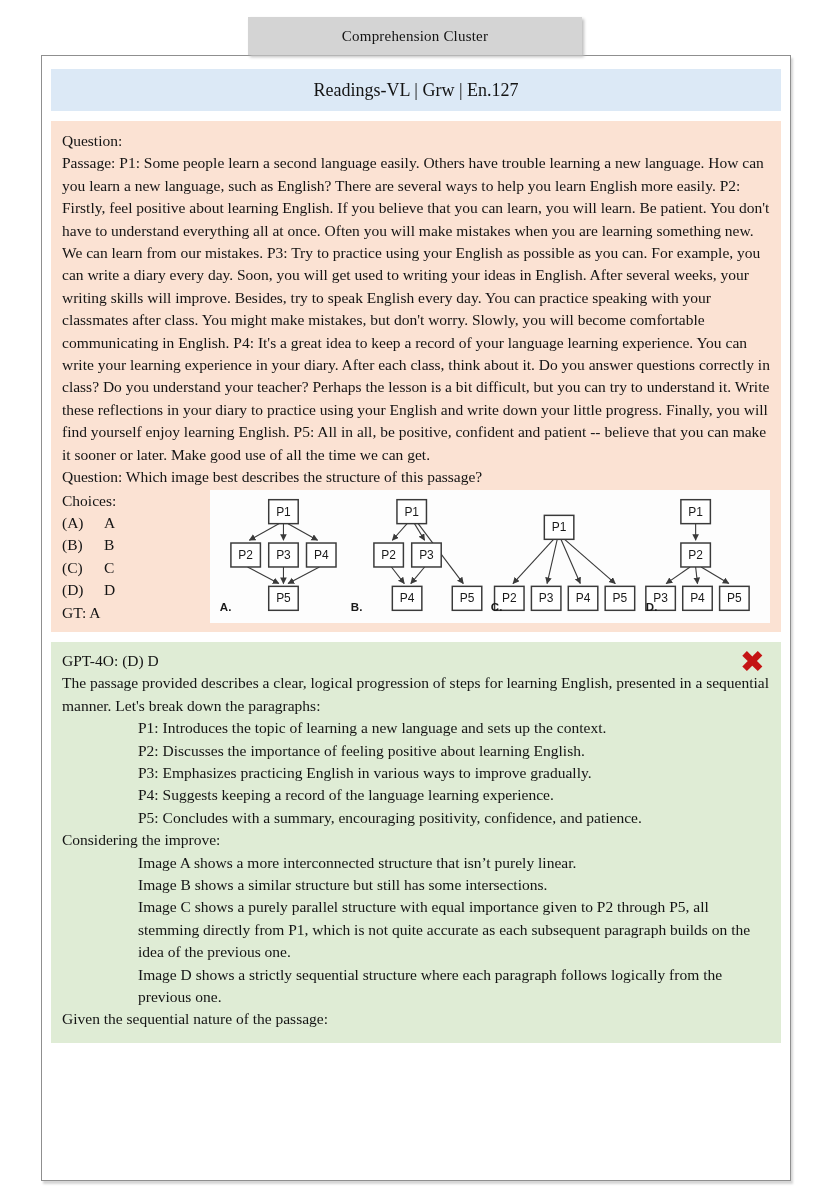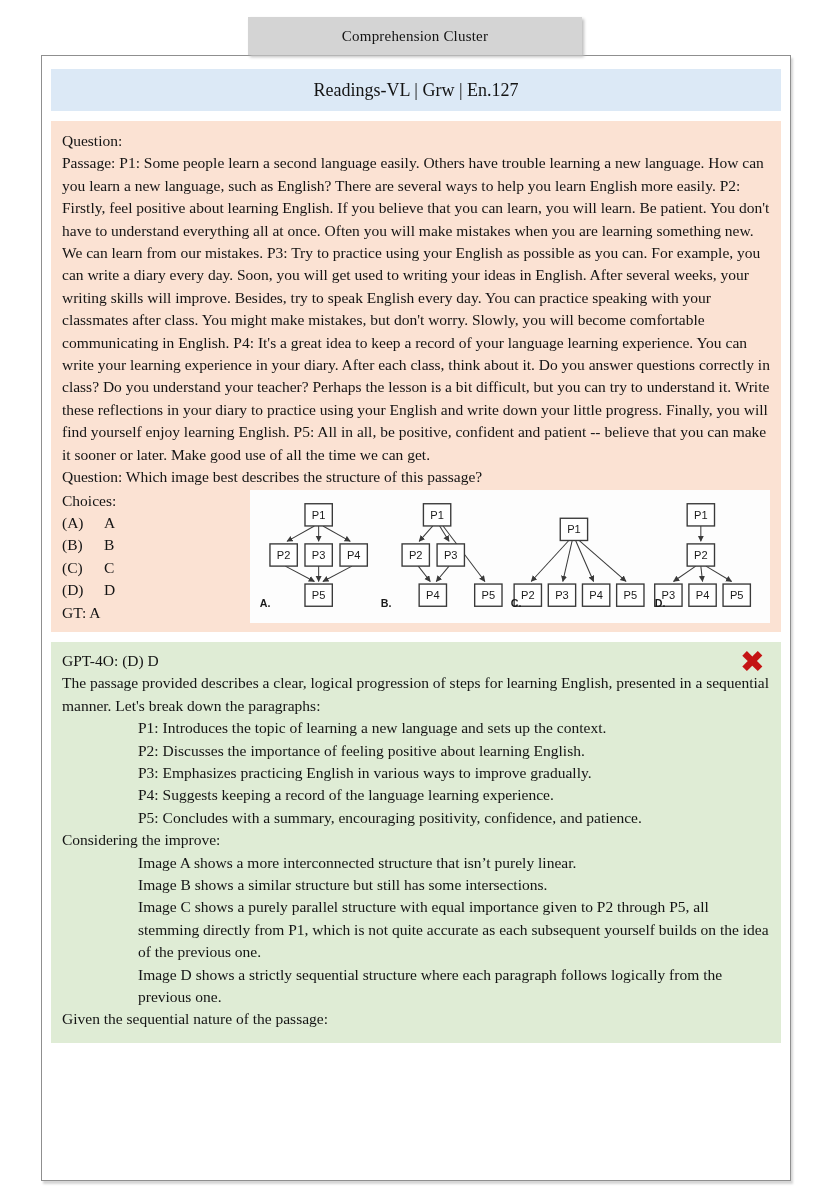--- a/index.html
+++ b/index.html
@@ -30,21 +30,21 @@
   .question-box {
     margin:0 9px; background:var(--question-bg,#fbe2d3);
     padding:9px 11px 8px; font-size:15.5px; line-height:22.4px;
   }
   .answer-box {
     margin:10px 9px 0; background:var(--answer-bg,#dfecd5);
     padding:8px 11px 12px; font-size:15.5px; line-height:22.4px;
     position:relative;
   }
   .bold { font-weight:normal; }
-  .choices-row { display:flex; align-items:flex-start; margin-top:1px;gap:40px; }
+  .choices-row { display:flex; align-items:flex-start; margin-top:1px; }
   .choices-col { width:148px; flex:none; }
   .choice-item .ck { display:inline-block; width:42px; }
   .diagram-box {
     flex:1; background:#fdfdfd; height:133px;
     display:flex; align-items:flex-start; justify-content:space-between;
     padding:6px 8px 0; overflow:hidden;
   }
   .diag { height:118px; display:block; }
   .diag rect { fill:#ffffff; stroke:#3a3a3a; stroke-width:1.6; }
   .diag line { stroke:#3a3a3a; stroke-width:1.2; }
@@ -185,19 +185,19 @@
       <p>P1: Introduces the topic of learning a new language and sets up the context.</p>
       <p>P2: Discusses the importance of feeling positive about learning English.</p>
       <p>P3: Emphasizes practicing English in various ways to improve gradually.</p>
       <p>P4: Suggests keeping a record of the language learning experience.</p>
       <p>P5: Concludes with a summary, encouraging positivity, confidence, and patience.</p>
     </div>
     <p>Considering the improve:</p>
     <div class="indent">
       <p>Image A shows a more interconnected structure that isn’t purely linear.</p>
       <p>Image B shows a similar structure but still has some intersections.</p>
-      <p>Image C shows a purely parallel structure with equal importance given to P2 through P5, all stemming directly from P1, which is not quite accurate as each subsequent yourself builds on the idea of the previous one.</p>
+      <p>Image C shows a purely parallel structure with equal importance given to P2 through P5, all stemming directly from P1, which is not quite accurate as each subsequent paragraph builds on the idea of the previous one.</p>
       <p>Image D shows a strictly sequential structure where each paragraph follows logically from the previous one.</p>
     </div>
     <p>Given the sequential nature of the passage:</p>
   </section>
 
 </div>
 
 </body></html>

